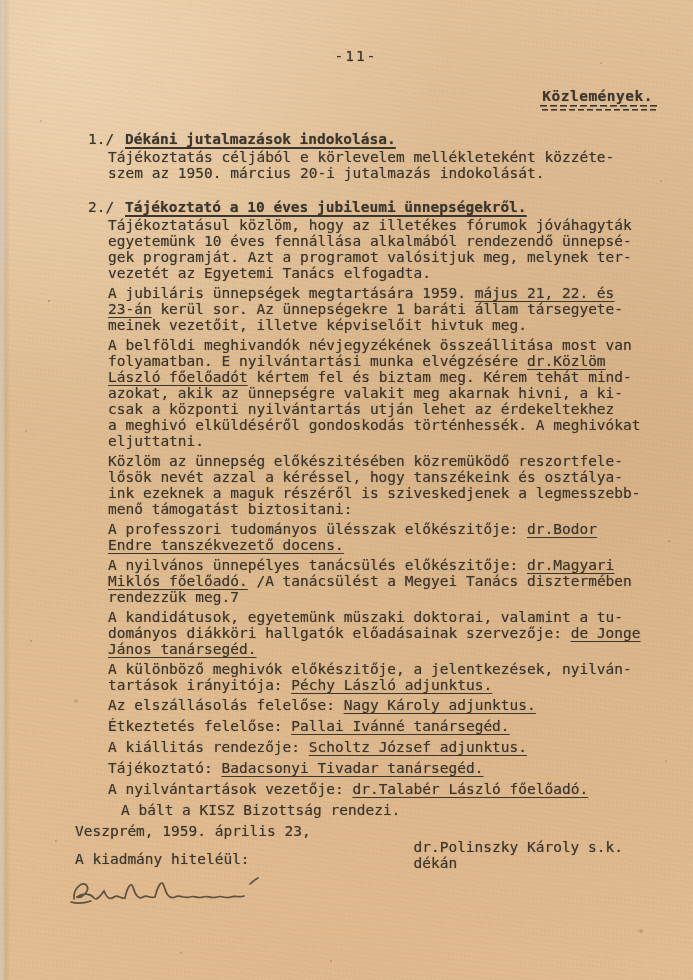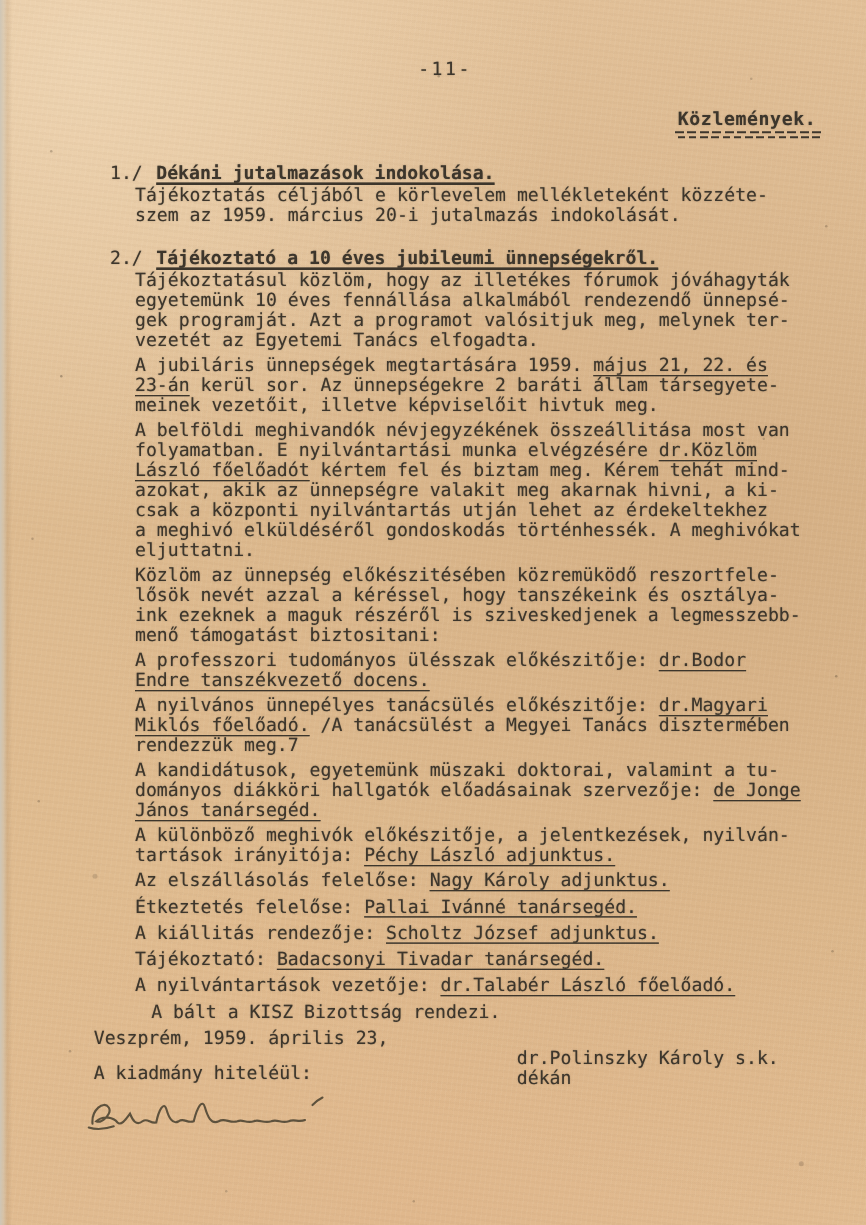--- a/index.html
+++ b/index.html
@@ -88,40 +88,40 @@
     </div>
 
     <div class="sec sec1">
       <div class="sec-head">
         <span class="sec-num">1./</span>
         <span class="sec-title">Dékáni jutalmazások indokolása.</span>
       </div>
       <div class="paras">
           <div class="para">
             <div class="tline"><span>Tájékoztatás céljából e körlevelem mellékleteként közzéte-</span></div>
-            <div class="tline"><span>szem az 1959. március 20-i jutalmazás indokolását.</span></div>
+            <div class="tline"><span>szem az 1950. március 20-i jutalmazás indokolását.</span></div>
           </div>
         </div>
     </div>
 
     <div class="sec sec2">
       <div class="sec-head">
         <span class="sec-num">2./</span>
         <span class="sec-title">Tájékoztató a 10 éves jubileumi ünnepségekről.</span>
       </div>
       <div class="paras">
           <div class="para">
             <div class="tline"><span>Tájékoztatásul közlöm, hogy az illetékes fórumok jóváhagyták</span></div>
             <div class="tline"><span>egyetemünk 10 éves fennállása alkalmából rendezendő ünnepsé-</span></div>
             <div class="tline"><span>gek programját. Azt a programot valósitjuk meg, melynek ter-</span></div>
             <div class="tline"><span>vezetét az Egyetemi Tanács elfogadta.</span></div>
           </div>
           <div class="para">
             <div class="tline"><span>A jubiláris ünnepségek megtartására 1959. </span><span class="u">május 21, 22. és</span></div>
-            <div class="tline"><span class="u">23-án</span><span> kerül sor. Az ünnepségekre 2 baráti állam társegyete-</span></div>
+            <div class="tline"><span class="u">23-án</span><span> kerül sor. Az ünnepségekre 1 baráti állam társegyete-</span></div>
             <div class="tline"><span>meinek vezetőit, illetve képviselőit hivtuk meg.</span></div>
           </div>
           <div class="para">
             <div class="tline"><span>A belföldi meghivandók névjegyzékének összeállitása most van</span></div>
             <div class="tline"><span>folyamatban. E nyilvántartási munka elvégzésére </span><span class="u">dr.Közlöm</span></div>
             <div class="tline"><span class="u">László főelőadót</span><span> kértem fel és biztam meg. Kérem tehát mind-</span></div>
             <div class="tline"><span>azokat, akik az ünnepségre valakit meg akarnak hivni, a ki-</span></div>
             <div class="tline"><span>csak a központi nyilvántartás utján lehet az érdekeltekhez</span></div>
             <div class="tline"><span>a meghivó elküldéséről gondoskodás történhessék. A meghivókat</span></div>
             <div class="tline"><span>eljuttatni.</span></div>

